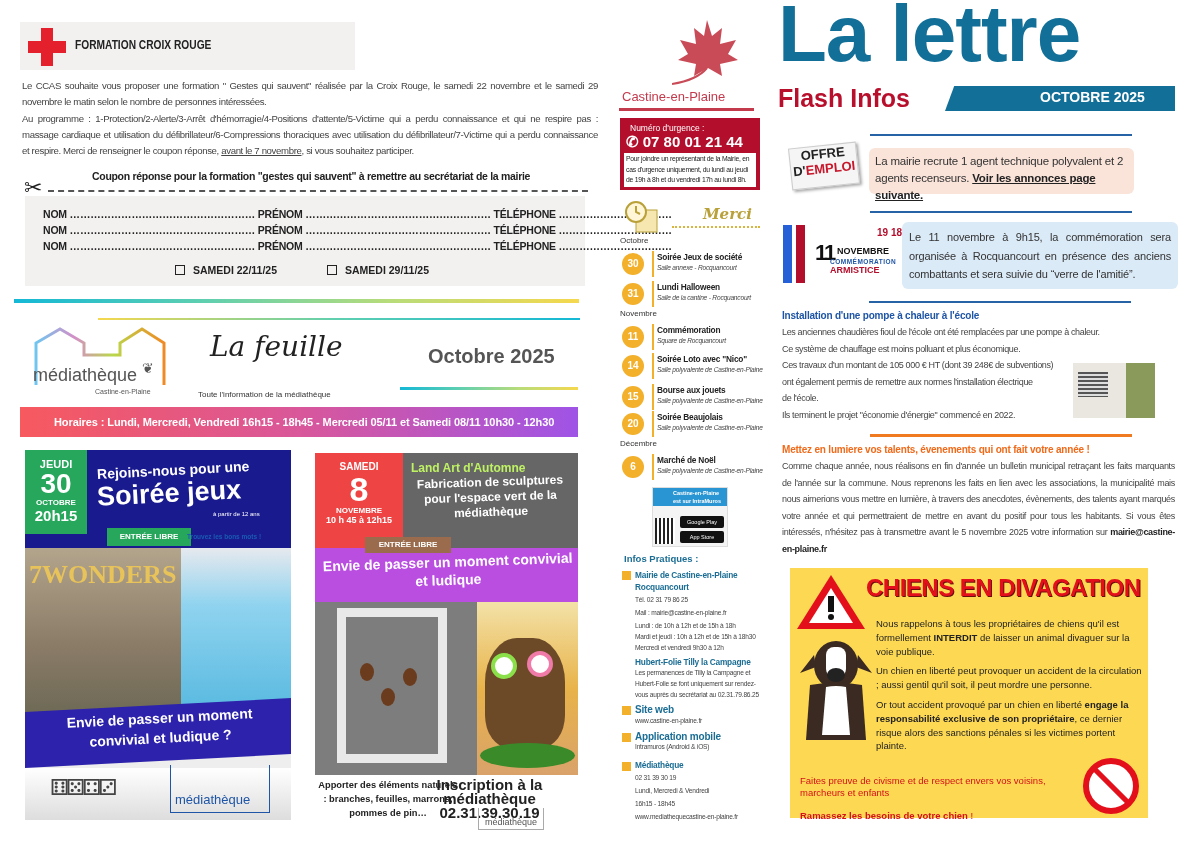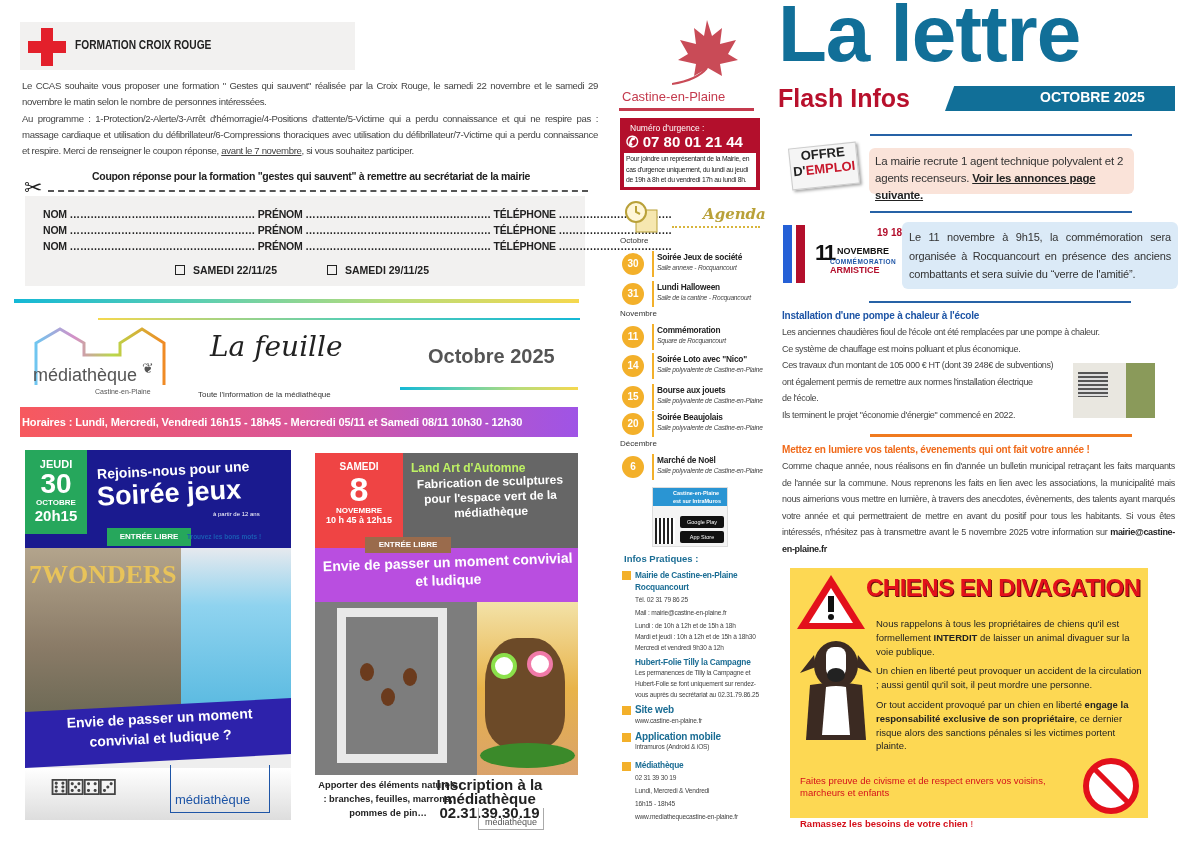--- a/index.html
+++ b/index.html
@@ -24,21 +24,21 @@
 .cb i{display:inline-block;width:10px;height:10px;border:1.5px solid #222;margin-right:8px;vertical-align:-1px}
 
 
 .gradline{height:4px;background:linear-gradient(90deg,#14b8d6,#5ecfb0,#b8dc7a,#f5d84e)}
 #med-logo{left:30px;top:325px;width:140px;height:75px}
 #med-logo-text{left:33px;top:365px;font-size:18px;color:#555}
 #med-logo-sub{left:95px;top:388px;font-size:7px;color:#555}
 #la-feuille{left:210px;top:330px;font-family:"DejaVu Serif",serif;font-style:italic;font-size:28px;color:#222}
 #feuille-sub{left:198px;top:390px;font-size:8px;color:#333}
 #med-month{left:428px;top:345px;font-size:20px;font-weight:bold;color:#555}
-#horaires{left:20px;top:407px;width:558px;height:30px;background:linear-gradient(90deg,#f7595e,#d9579a,#9f54e6);color:#fff;font-size:11px;font-weight:bold;line-height:30px;padding-left:2px;letter-spacing:-.1px}
+#horaires{left:20px;top:407px;width:558px;height:30px;background:linear-gradient(90deg,#f7595e,#d9579a,#9f54e6);color:#fff;font-size:11px;font-weight:bold;line-height:30px;padding-left:34px;letter-spacing:-.1px}
 
 
 #poster1{left:25px;top:450px;width:266px;height:370px;overflow:hidden;background:#eee}
 #p1-blue{left:0;top:0;width:266px;height:98px;background:#1a1a8f}
 #p1-green{left:0;top:0;width:62px;height:84px;background:#26a75c;color:#fff;text-align:center;font-weight:bold}
 #p1-green .d1{font-size:11px;margin-top:8px}
 #p1-green .d2{font-size:28px;line-height:28px}
 #p1-green .d3{font-size:8px}
 #p1-green .d4{font-size:15px}
 #p1-title1{left:72px;top:12px;color:#fff;font-size:14px;font-weight:bold;transform:rotate(-3deg)}
@@ -145,21 +145,21 @@
 #talents-body b{color:#222}
 
 
 #chiens{left:790px;top:568px;width:358px;height:250px;background:#fdd853}
 #warn{left:795px;top:572px;width:72px;height:60px}
 #chiens-title{left:866px;top:574px;font-size:24px;font-weight:bold;color:#e3101b;text-shadow:1px 1px 0 #6a0d0d;letter-spacing:-.5px}
 #dog{left:796px;top:635px;width:80px;height:110px}
 #chiens-p{left:876px;top:617px;width:268px;font-size:9.5px;color:#222;line-height:13.8px}
 #chiens-p p{margin-bottom:6px}
 #chiens-red{left:800px;top:775px;width:250px;font-size:9.5px;color:#d4101b;line-height:11.5px}
-#chiens-red b{display:block;margin-top:20px}
+#chiens-red b{display:block;margin-top:12px}
 #nopoo{left:1083px;top:758px;width:56px;height:56px;border-radius:50%;border:6px solid #e3101b;background:#fff}
 #nopoo-bar{left:1109px;top:760px;width:5px;height:52px;background:#e3101b;transform:rotate(-45deg)}
 </style>
 </head>
 <body>
 
 <div class="abs" id="cr-head"></div>
 <div class="abs" id="cr-cross">
     <div class="v"></div>
     <div class="h"></div>
@@ -268,21 +268,21 @@
 <div class="abs" id="urg"></div>
 <div class="abs" id="urg-label">Numéro d'urgence :</div>
 <div class="abs" id="urg-num"><span>✆ </span><span>07 80 01 21 44</span></div>
 <div class="abs cond" id="urg-text">Pour joindre un représentant de la Mairie, en cas d'urgence uniquement, du lundi au jeudi de 19h à 8h et du vendredi 17h au lundi 8h.</div>
 
 <svg class="abs" id="agenda-icon" viewBox="0 0 34 34">
   <rect x="12" y="10" width="21" height="22" fill="#f6e7b0" stroke="#b9a139"></rect>
   <circle cx="12" cy="12" r="10" fill="#fff6d8" stroke="#b9a139" stroke-width="2"></circle>
   <path d="M12 6 V12 L16 14" stroke="#b9a139" stroke-width="2" fill="none"></path>
 </svg>
-<div class="abs" id="agenda-title">Agenda</div>
+<div class="abs" id="agenda-title">Merci</div>
 <div class="abs" id="agenda-arrow"></div>
 
 <div class="amonth" style="top:236px">Octobre</div>
 <div class="aev" style="top:251px">
     <div class="num">30</div>
     <div class="bar"></div>
     <div class="t">Soirée Jeux de société</div>
     <div class="s">Salle annexe - Rocquancourt</div>
   </div>
 <div class="aev" style="top:281px">

